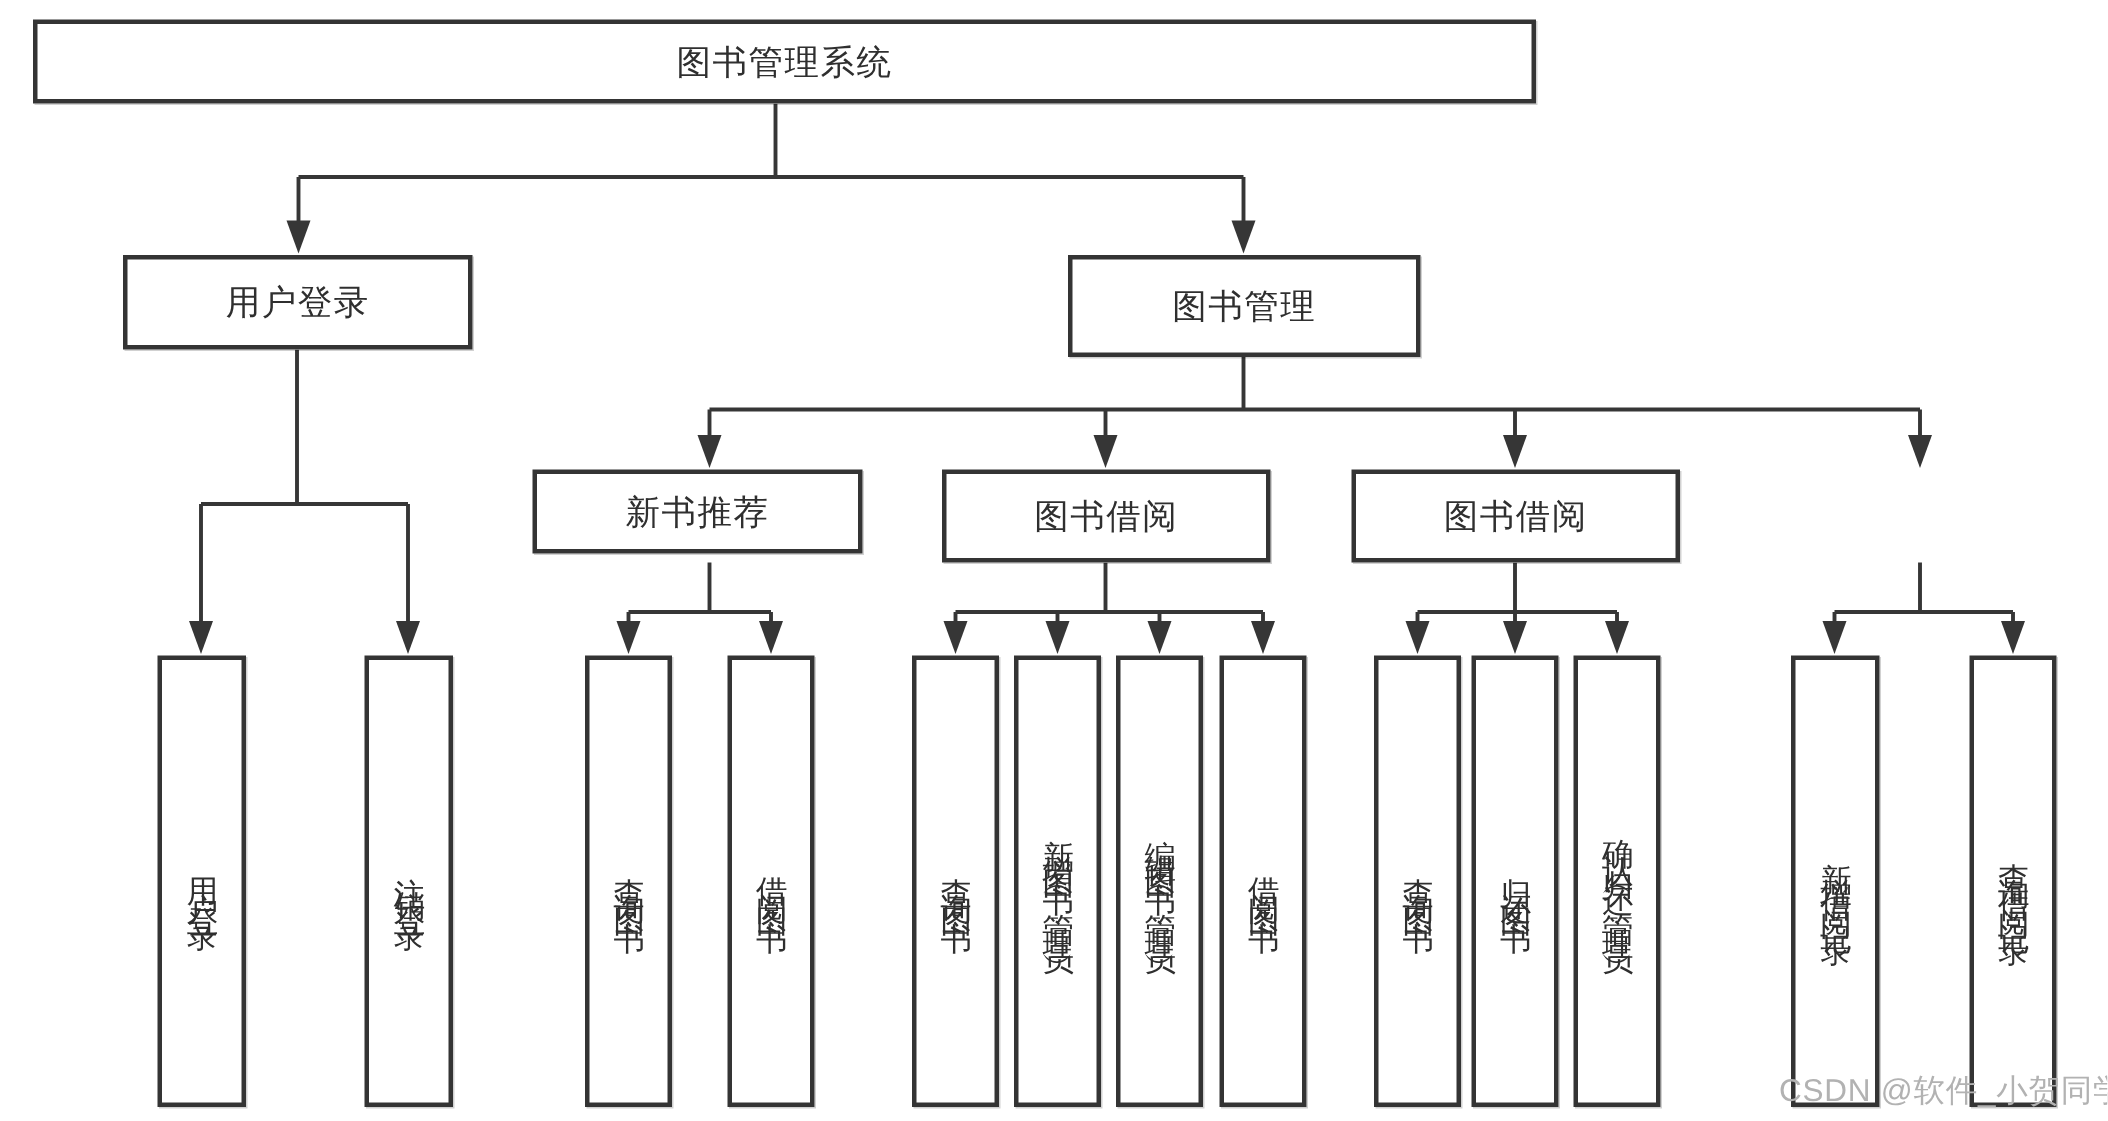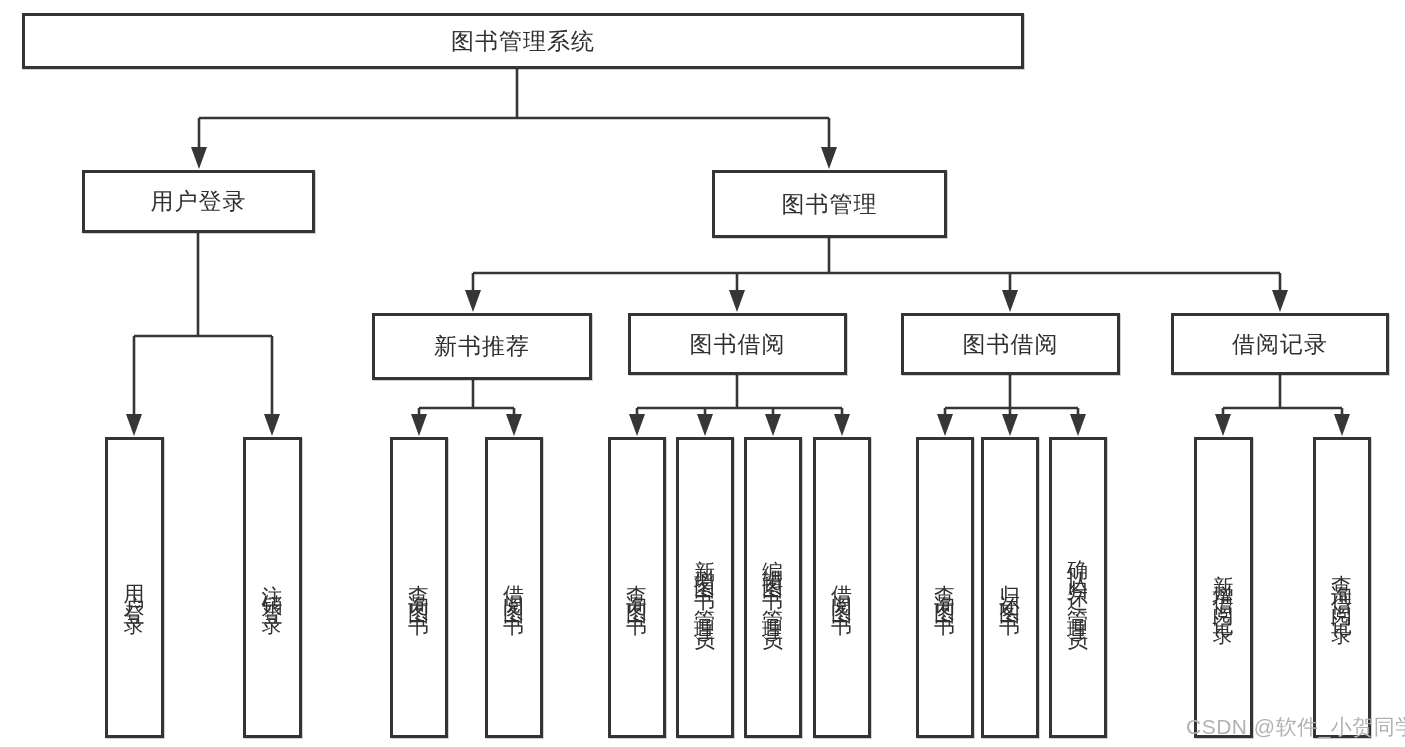--- a/index.html
+++ b/index.html
@@ -133,32 +133,29 @@
     <span>图书管理系统</span>
   </div>
 
   <div class="box h" style="left:82px; top:170px; width:233px; height:63px;">
     <span>用户登录</span>
   </div>
   <div class="box h" style="left:712px; top:170px; width:235px; height:68px;">
     <span>图书管理</span>
   </div>
 
-  <div class="box h" style="left:372px; top:313px; width:220px; height:67px;">
+  <div class="box h" style="left:355px; top:313px; width:220px; height:56px;">
     <span>新书推荐</span>
   </div>
   <div class="box h" style="left:628px; top:313px; width:219px; height:62px;">
     <span>图书借阅</span>
   </div>
   <div class="box h" style="left:901px; top:313px; width:219px; height:62px;">
     <span>图书借阅</span>
   </div>
-  <div class="box h" style="left:1171px; top:313px; width:218px; height:62px;">
-    <span>借阅记录</span>
-  </div>
 
   <div class="box v" style="left:105px; top:437px; width:59px; height:301px;">
     <span class="vtext">用户登录</span>
   </div>
   <div class="box v" style="left:243px; top:437px; width:59px; height:301px;">
     <span class="vtext">注销登录</span>
   </div>
 
   <div class="box v" style="left:390px; top:437px; width:58px; height:301px;">
     <span class="vtext">查询图书</span>

